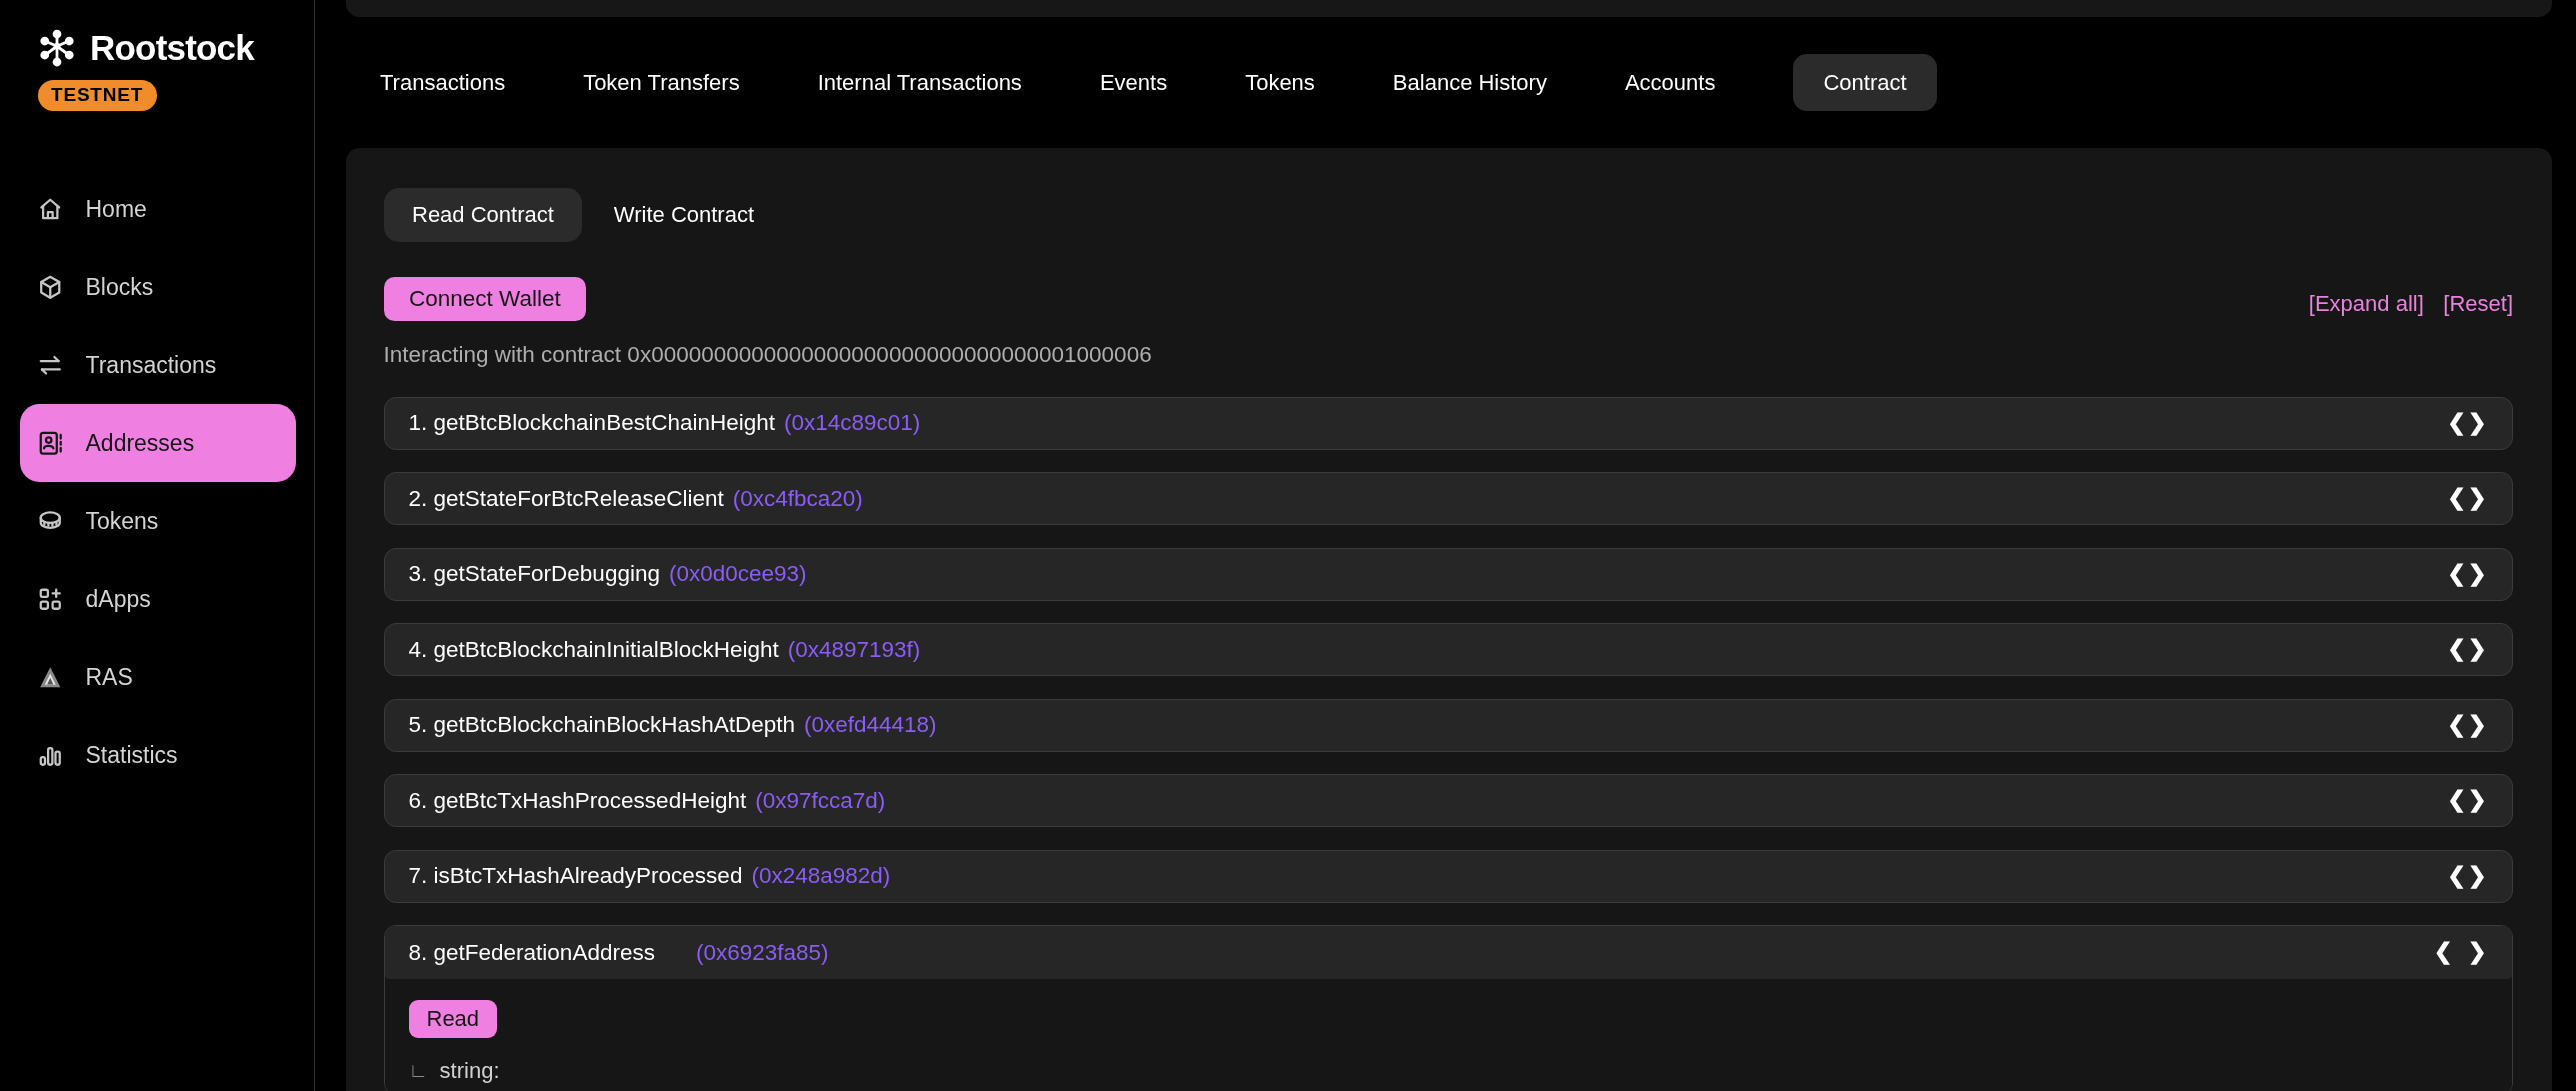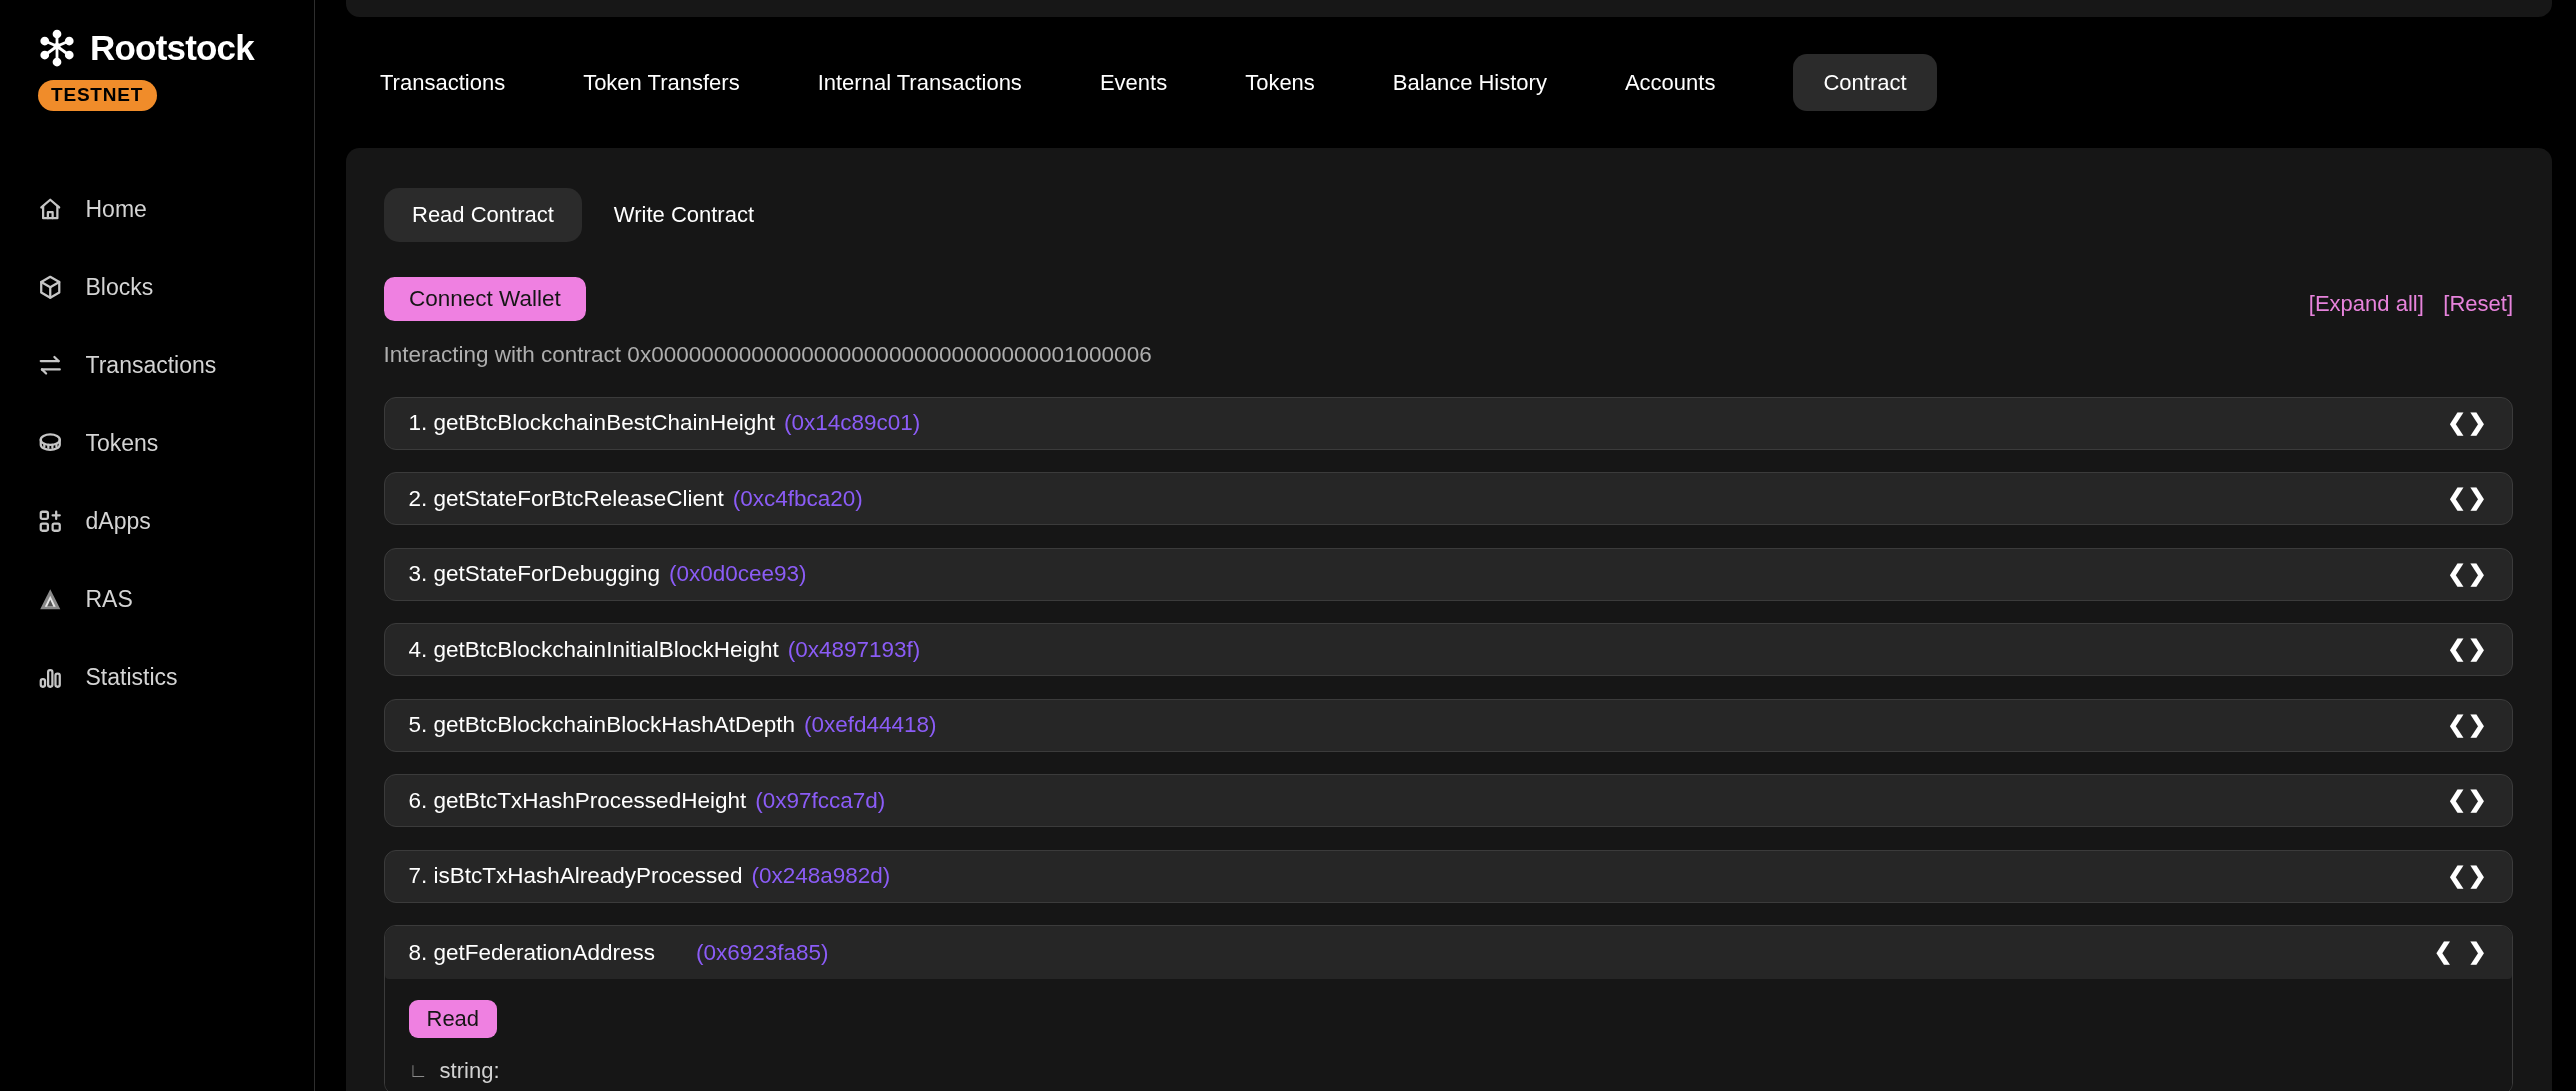--- a/index.html
+++ b/index.html
@@ -129,20 +129,33 @@
           <span style="display: inline-flex;">
             <svg viewBox="0 0 24 24" fill="none" stroke="#c6c6c6" stroke-width="1.9" stroke-linejoin="round" stroke-linecap="round" width="28.5" height="28.5">
               <path d="M4 8.5 H19"></path>
               <path d="M15.5 5 L19 8.5"></path>
               <path d="M20 15.5 H5"></path>
               <path d="M8.5 19 L5 15.5"></path>
             </svg>
           </span>
           <span>Transactions</span>
         </div>
+        <div class="menu-item active">
+          <span style="display: inline-flex;">
+            <svg viewBox="0 0 24 24" fill="none" stroke="#161616" stroke-width="1.9" stroke-linejoin="round" stroke-linecap="round" width="28.5" height="28.5">
+              <rect x="4" y="3.2" width="13.5" height="17.6" rx="2"></rect>
+              <circle cx="10.7" cy="9.3" r="2.3"></circle>
+              <path d="M6.8 16.4 C6.8 13.6 14.6 13.6 14.6 16.4"></path>
+              <path d="M20.8 5 V8"></path>
+              <path d="M20.8 10.8 V13.2"></path>
+              <path d="M20.8 16 V19"></path>
+            </svg>
+          </span>
+          <span>Addresses</span>
+        </div>
         <div class="menu-item">
           <span style="display: inline-flex;">
             <svg viewBox="0 0 24 24" fill="none" stroke="#c6c6c6" stroke-width="1.9" stroke-linejoin="round" stroke-linecap="round" width="28.5" height="28.5">
               <ellipse cx="12" cy="9" rx="8" ry="4.4"></ellipse>
               <path d="M4 9 V13.2 C4 15.6 7.6 17.6 12 17.6 C16.4 17.6 20 15.6 20 13.2 V9"></path>
               <path d="M7 12.6 V15"></path>
               <path d="M10.4 13.3 V15.8"></path>
               <path d="M13.8 13.3 V15.8"></path>
               <path d="M17.2 12.6 V15"></path>
             </svg>

